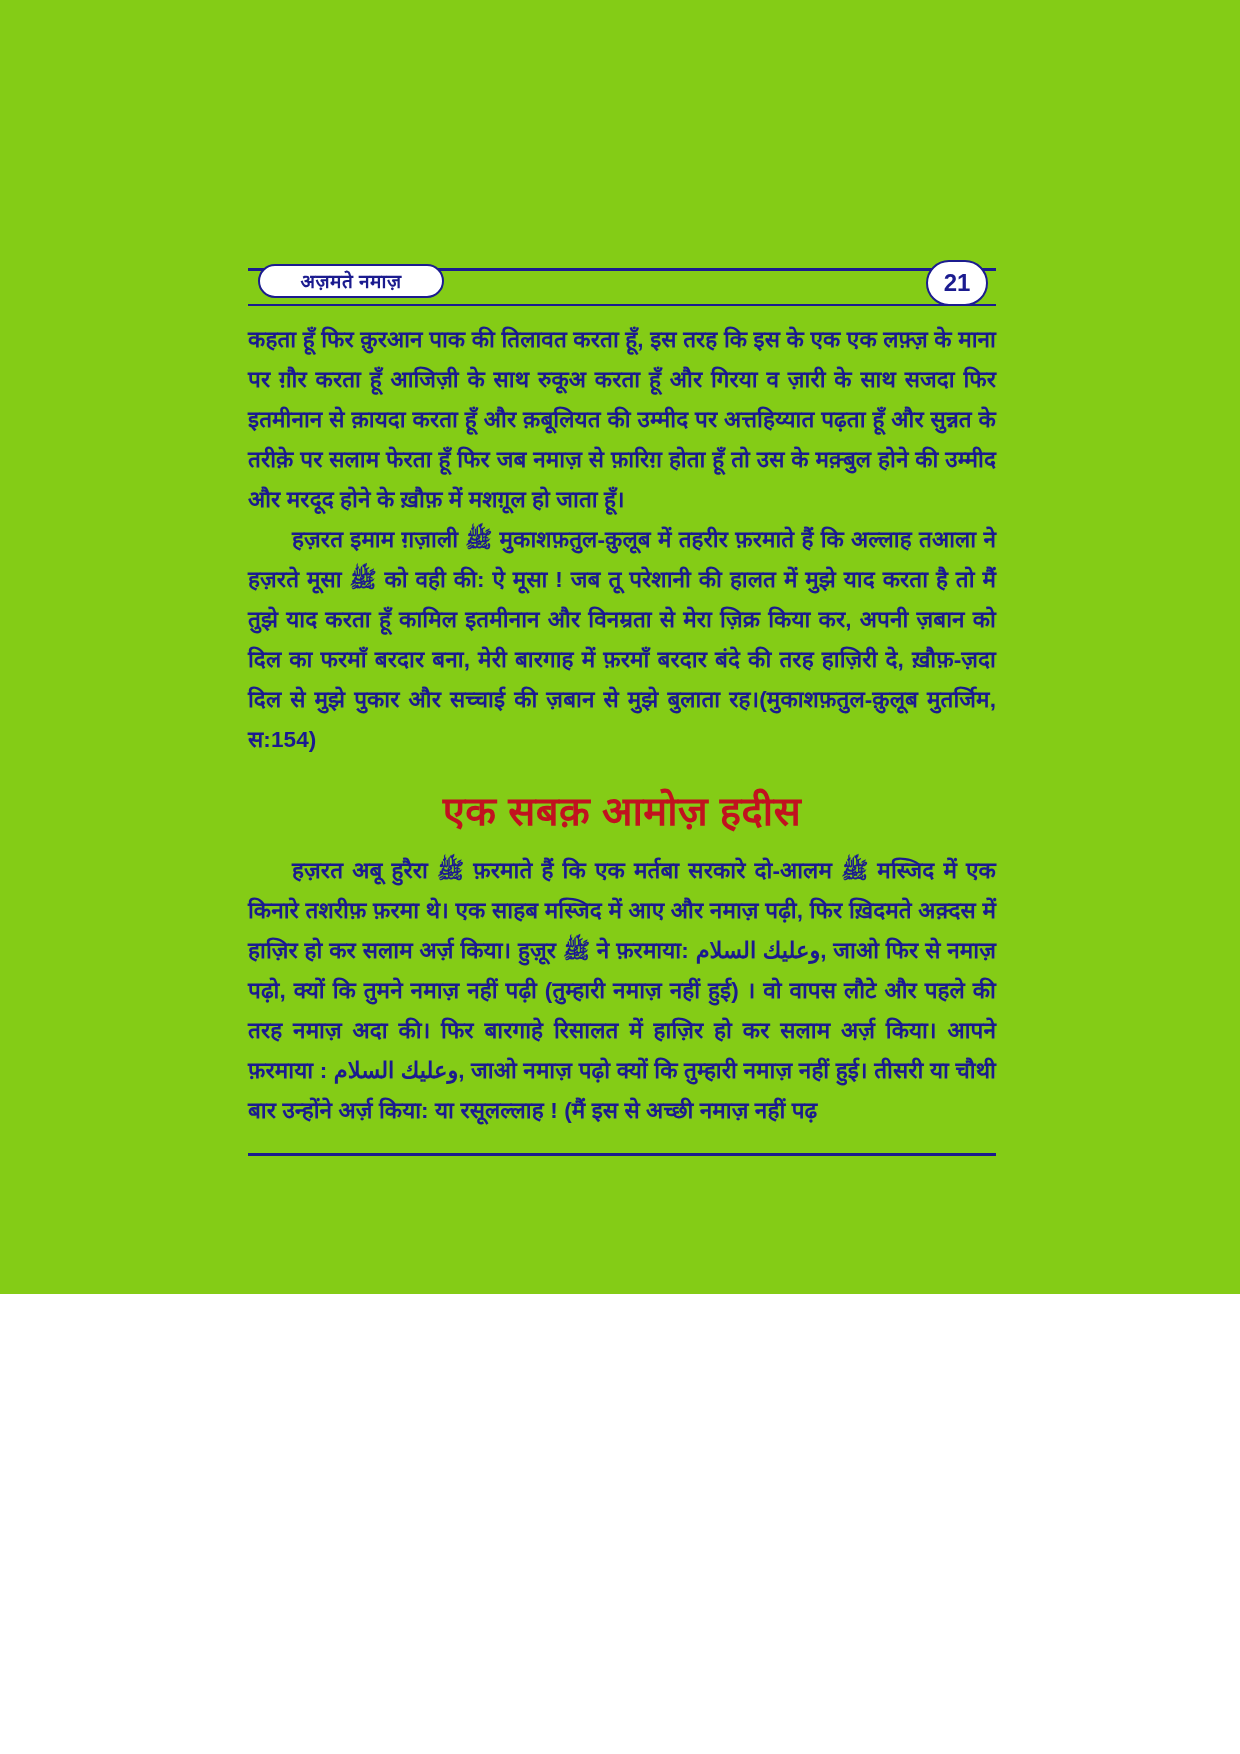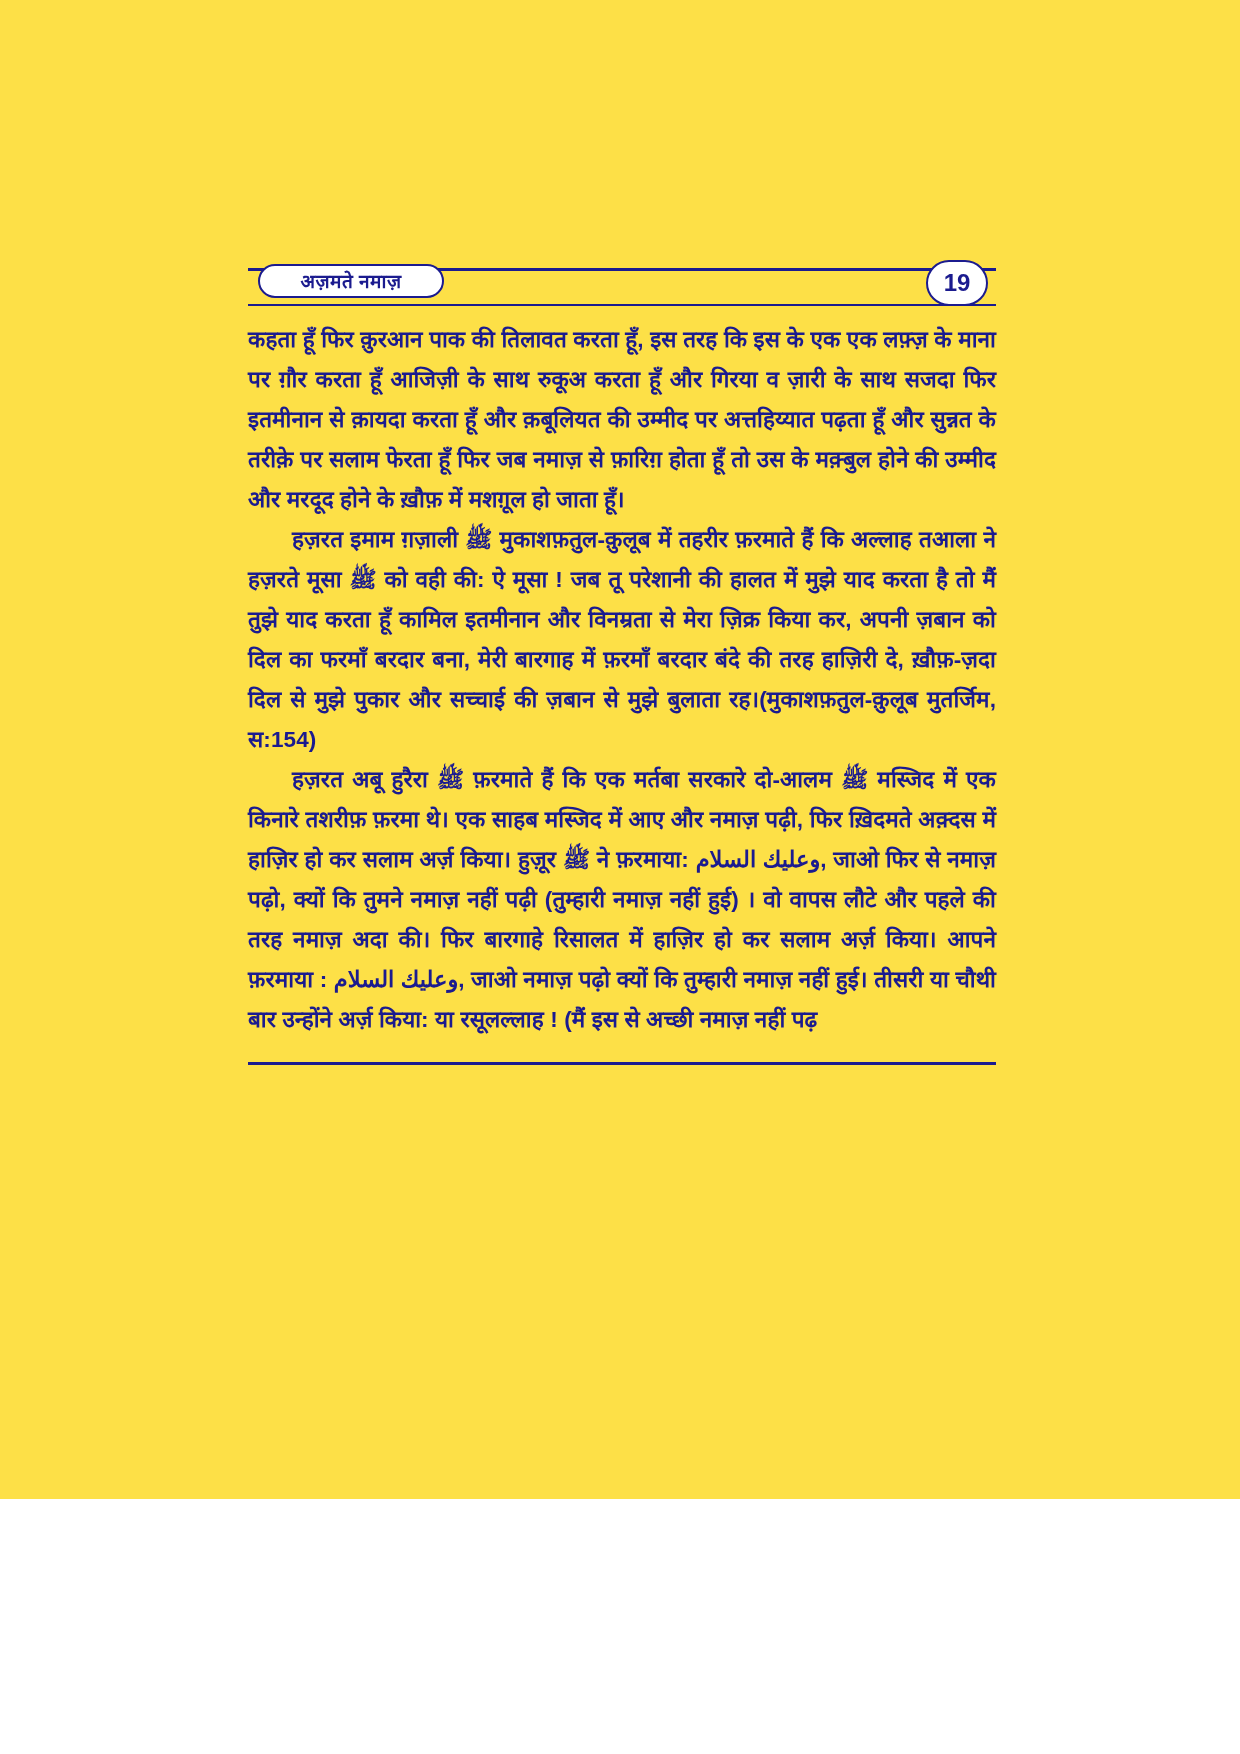--- a/index.html
+++ b/index.html
@@ -11,22 +11,22 @@
     width: 1240px;
     height: 1754px;
     font-family: "Liberation Sans", sans-serif;
     position: relative;
   }
   .page {
     position: absolute;
     left: 0;
     top: 0;
     width: 1240px;
-    height: 1499px;
-    background: #fde047;
+    height: 1294px;
+    background: #84cc16;
   }
   .content {
     position: absolute;
     left: 248px;
     top: 258px;
     width: 748px;
   }
 
   
   .header {
@@ -134,28 +134,29 @@
 
 <div class="page">
   <div class="content">
 
     <div class="header">
       <div class="header-band"></div>
       <div class="book-title-pill">
         <span>अज़मते नमाज़</span>
       </div>
       <div class="page-number-pill">
-        <span>19</span>
+        <span>21</span>
       </div>
       <div class="header-rule"></div>
     </div>
 
     <div class="body-text">
       <p class="para">कहता हूँ फिर क़ुरआन पाक की तिलावत करता हूँ, इस तरह कि इस के एक एक लफ़्ज़ के माना पर ग़ौर करता हूँ आजिज़ी के साथ रुकूअ करता हूँ और गिरया व ज़ारी के साथ सजदा फिर इतमीनान से क़ायदा करता हूँ और क़बूलियत की उम्मीद पर अत्तहिय्यात पढ़ता हूँ और सुन्नत के तरीक़े पर सलाम फेरता हूँ फिर जब नमाज़ से फ़ारिग़ होता हूँ तो उस के मक़्बुल होने की उम्मीद और मरदूद होने के ख़ौफ़ में मशग़ूल हो जाता हूँ।</p>
       <p class="para indent">हज़रत इमाम ग़ज़ाली ﷺ मुकाशफ़तुल-क़ुलूब में तहरीर फ़रमाते हैं कि अल्लाह तआला ने हज़रते मूसा ﷺ को वही की: ऐ मूसा ! जब तू परेशानी की हालत में मुझे याद करता है तो मैं तुझे याद करता हूँ कामिल इतमीनान और विनम्रता से मेरा ज़िक्र किया कर, अपनी ज़बान को दिल का फरमाँ बरदार बना, मेरी बारगाह में फ़रमाँ बरदार बंदे की तरह हाज़िरी दे, ख़ौफ़-ज़दा दिल से मुझे पुकार और सच्चाई की ज़बान से मुझे बुलाता रह।(मुकाशफ़तुल-क़ुलूब मुतर्जिम, स:154)</p>
 
+      <h2 class="section-heading">एक सबक़ आमोज़ हदीस</h2>
 
       <p class="para indent">हज़रत अबू हुरैरा ﷺ फ़रमाते हैं कि एक मर्तबा सरकारे दो-आलम ﷺ मस्जिद में एक किनारे तशरीफ़ फ़रमा थे। एक साहब मस्जिद में आए और नमाज़ पढ़ी, फिर ख़िदमते अक़्दस में हाज़िर हो कर सलाम अर्ज़ किया। हुज़ूर ﷺ ने फ़रमाया: وعليك السلام, जाओ फिर से नमाज़ पढ़ो, क्यों कि तुमने नमाज़ नहीं पढ़ी (तुम्हारी नमाज़ नहीं हुई) । वो वापस लौटे और पहले की तरह नमाज़ अदा की। फिर बारगाहे रिसालत में हाज़िर हो कर सलाम अर्ज़ किया। आपने फ़रमाया : وعليك السلام, जाओ नमाज़ पढ़ो क्यों कि तुम्हारी नमाज़ नहीं हुई। तीसरी या चौथी बार उन्होंने अर्ज़ किया: या रसूलल्लाह ! (मैं इस से अच्छी नमाज़ नहीं पढ़</p>
     </div>
 
     <div class="footer-rule"></div>
   </div>
 </div>
 
 </body></html>

